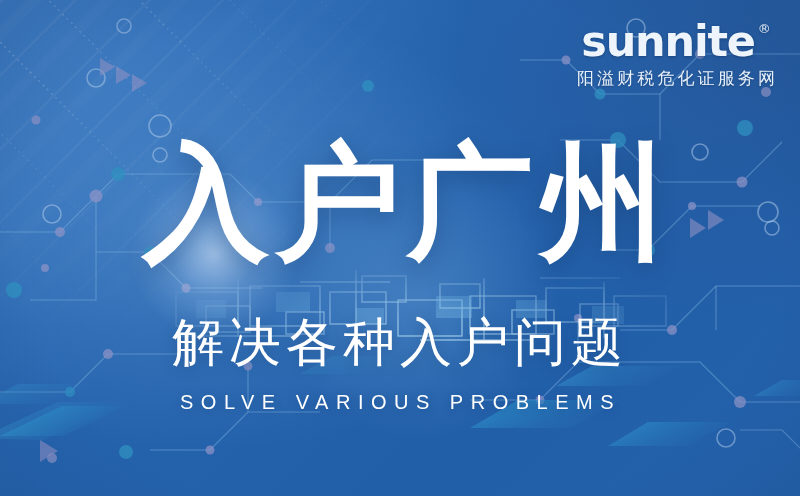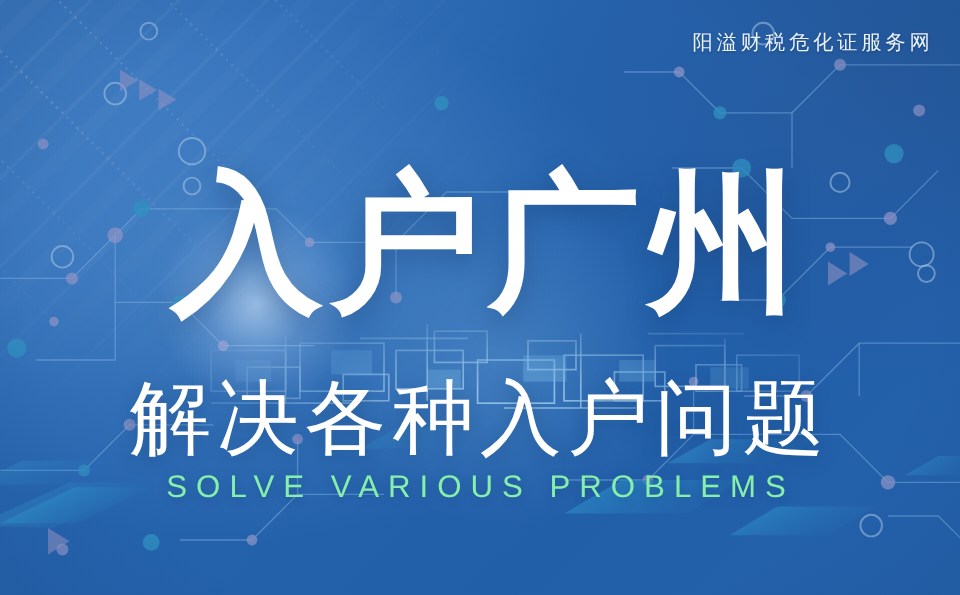--- a/index.html
+++ b/index.html
@@ -132,36 +132,36 @@
     text-shadow:0 6px 22px rgba(16,52,96,.35);
     margin-left:14px;
   }
 
   .subhead{
     position:absolute;
     left:0;right:0;
     top:316px;
     text-align:center;
     font-family:"DejaVu Sans","Liberation Sans",sans-serif;
-    font-size:68px;
+    font-size:52px;
     font-weight:400;
     color:#ffffff;
     letter-spacing:5px;
     line-height:1;
     text-shadow:0 3px 14px rgba(16,52,96,.30);
   }
 
   .tagline{
     position:absolute;
     left:0;right:0;
     top:392px;
     text-align:center;
-    font-size:26px;
+    font-size:20px;
     font-weight:300;
-    color:#86efac;
+    color:#ffffff;
     letter-spacing:7.5px;
     padding-left:1px;
     line-height:1;
     text-shadow:0 2px 8px rgba(16,52,96,.35);
   }
 </style>
 </head>
 <body>
 
 <div class="banner">
@@ -292,20 +292,23 @@
     <polygon points="608,446 648,422 730,422 690,446" fill="url(#pg1)" opacity=".75"></polygon>
     <polygon points="-20,404 18,384 96,384 58,404" fill="url(#pg2)" opacity=".45"></polygon>
     <polygon points="754,396 782,380 830,380 802,396" fill="url(#pg2)" opacity=".5"></polygon>
     <polygon points="300,374 332,356 392,356 360,374" fill="url(#pg2)" opacity=".35"></polygon>
   </svg>
 
   <div class="layer bg-glow"></div>
   <div class="layer bg-vignette"></div>
 
   <div class="logo-block">
+    <div class="logo-word">
+      <span>sunnite</span><span class="logo-reg">®</span>
+    </div>
     <div class="logo-sub">阳溢财税危化证服务网</div>
   </div>
 
   <div class="headline">入户广州</div>
   <div class="subhead">解决各种入户问题</div>
   <div class="tagline">SOLVE VARIOUS PROBLEMS</div>
 
 </div>
 
 </body></html>

